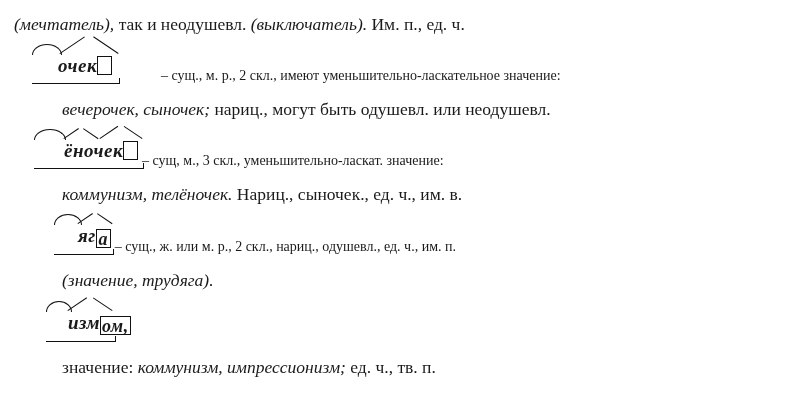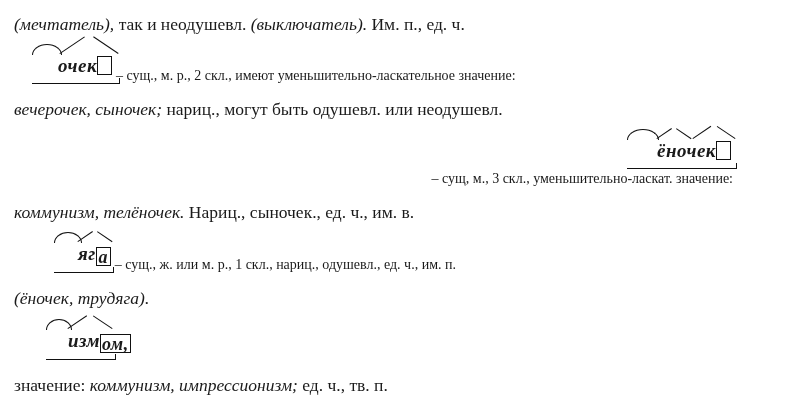--- a/index.html
+++ b/index.html
@@ -122,25 +122,25 @@
     bottom: 0;
     width: 0;
     height: 5px;
     border-right: 1.6px solid #111;
   }
   .morph-desc {
     font-size: 14px;
     margin-left: 2px;
     padding-bottom: 2px;
   }
-  .indent-1 { padding-left: 42px; }
-  .indent-2 { padding-left: 48px; flex-direction: column; }
+  .indent-1 { padding-left: 42px; gap: 45px; }
+  .indent-2 { padding-left: 48px; }
   .indent-3 { padding-left: 62px; }
   .indent-4 { padding-left: 52px; align-items: flex-end; }
-  .plain-line { margin-top: 13px; }
+  .plain-line { margin-top: 13px; margin-left: 48px; }
 </style>
 </head>
 <body>
 
 <div class="page">
 
   <div class="line row-1">
     <span class="italic">(мечтатель), </span><span>так и неодушевл. </span><span class="italic">(выключатель). </span><span>Им. п., ед. ч.</span>
   </div>
 
@@ -174,25 +174,25 @@
     <span class="italic">коммунизм, телёночек.</span><span> Нариц., сыночек., ед. ч., им. в.</span>
   </div>
 
   <div class="morph-row indent-3">
     <span class="morph-word">
       <span class="arc" style="left:-22px; width:28px;"></span>
       <span class="roof" style="left:2px; width:34px;"></span>
       <span class="basebar" style="left:-22px; width:60px;"></span>
       <span class="txt">яг</span><span class="endbox">а</span>
     </span>
-    <span class="morph-desc">– сущ., ж. или м. р., 1 скл., нариц., одушевл., ед. ч., им. п.</span>
-  </div>
-
-  <div class="line plain-line">
-    <span class="italic">(ёночек, трудяга).</span>
+    <span class="morph-desc">– сущ., ж. или м. р., 2 скл., нариц., одушевл., ед. ч., им. п.</span>
+  </div>
+
+  <div class="line plain-line">
+    <span class="italic">(значение, трудяга).</span>
   </div>
 
   <div class="morph-row indent-4">
     <span class="morph-word">
       <span class="arc" style="left:-20px; width:26px;"></span>
       <span class="roof" style="left:2px; width:44px;"></span>
       <span class="basebar" style="left:-20px; width:70px;"></span>
       <span class="txt">изм</span><span class="endbox">ом,</span>
     </span>
   </div>

